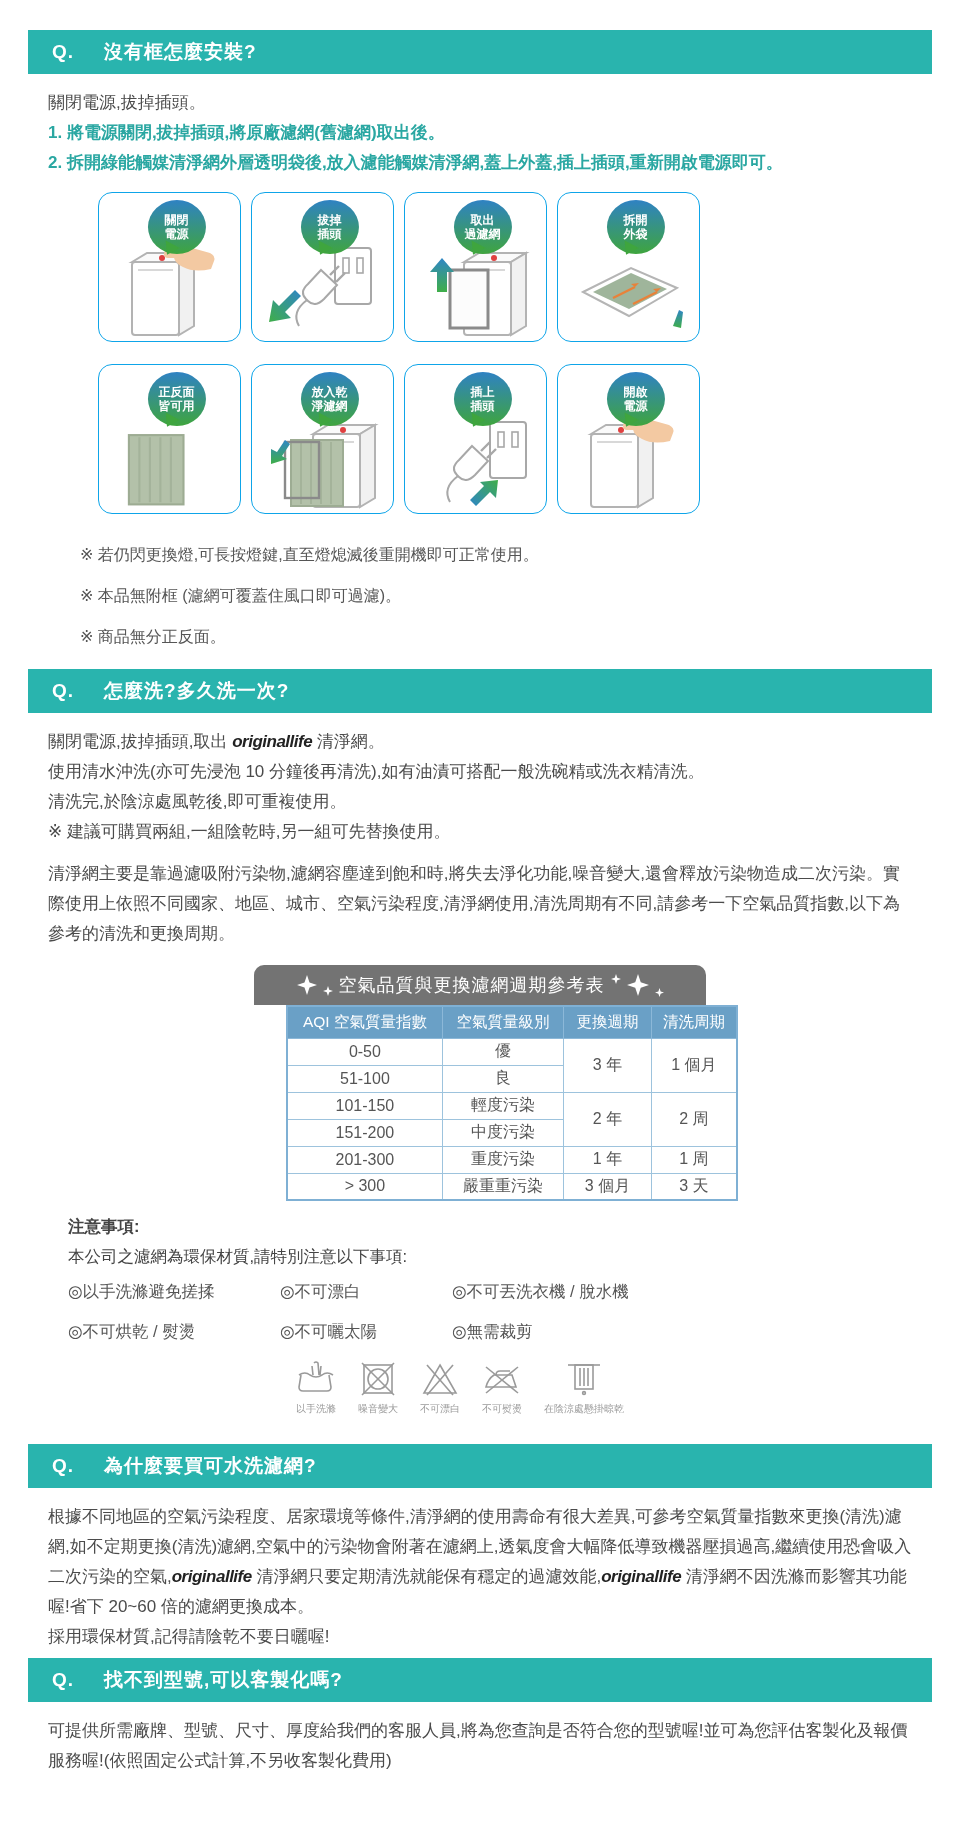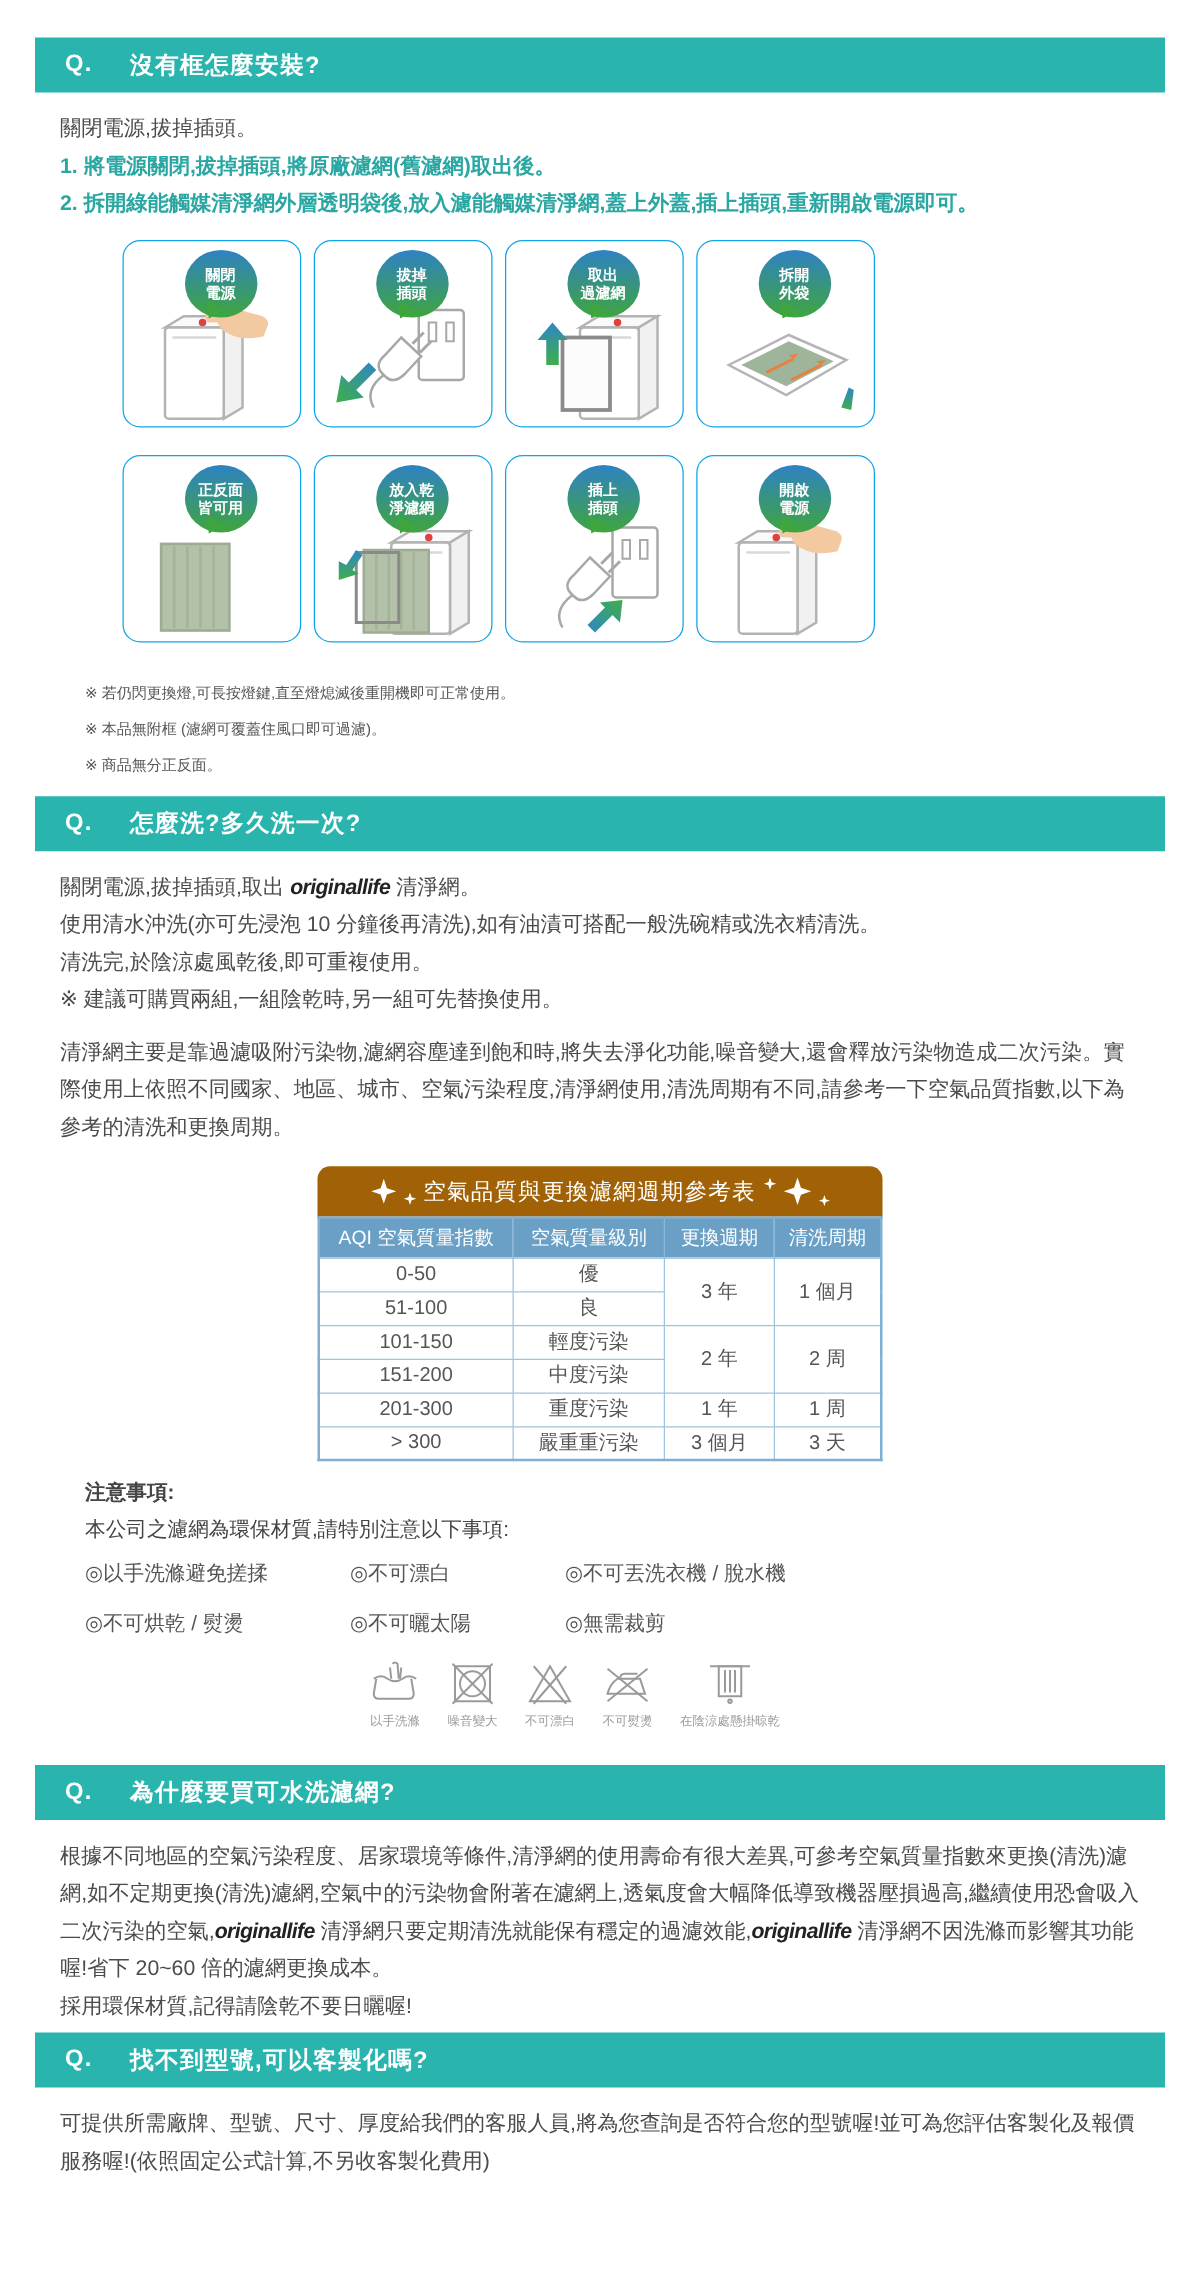--- a/index.html
+++ b/index.html
@@ -16,21 +16,21 @@
     background:#29b4ae; color:#fff; height:44px;
     display:flex; align-items:center; padding:0 24px;
     font-size:19px; font-weight:bold; letter-spacing:1px;
   }
   .qbar .qmark { margin-right:30px; }
 
   
   .sec { padding:14px 20px 6px; }
   p.line { margin:0; font-size:17px; line-height:30px; color:#4b4b4b; }
   p.teal { color:#2aa7a2; font-weight:bold; }
-  p.note { margin:0; font-size:12px; line-height:29px; color:#555; }
+  p.note { margin:12px; font-size:16px; line-height:29px; color:#555; }
   .brand { font-style:italic; font-weight:bold; color:#222; letter-spacing:-0.5px; }
 
   
   .cards { display:grid; grid-template-columns:repeat(4,143px); gap:10px; margin:14px 0 8px 50px; }
   .cards.row2 { margin-top:22px; margin-bottom:24px; }
   .card {
     height:150px; background:#fff; border:1px solid #0ea5e9; border-radius:14px;
     position:relative; overflow:hidden;
   }
   .balloon {
@@ -46,26 +46,26 @@
     border:8px solid transparent; border-top:12px solid #3fa53e;
     transform:rotate(28deg);
   }
   .card svg.illu { position:absolute; bottom:3px; left:50%; transform:translateX(-50%); }
 
   .notes { margin:26px 0 4px 20px; }
 
   
   .aqi-wrap { width:452px; margin:16px auto 10px; }
   .t-title {
-    background:#a16207; color:#fff; border-radius:10px 10px 0 0;
+    background:#737373; color:#fff; border-radius:10px 10px 0 0;
     height:40px; display:flex; align-items:center; justify-content:center;
     font-size:18px; letter-spacing:1px; position:relative; gap:6px;text-align:center;
   }
   .t-title .spark { display:inline-flex; }
-  table.aqi { border-collapse:collapse; width:100%; font-size:16px; border:2px solid #7fb0d4; }
+  table.aqi { border-collapse:collapse; width:100%; font-size:16px; border:2px solid #7fb0d4;margin-left:32px; }
   table.aqi th {
     background:#6aa0c6; color:#fff; font-weight:normal; height:32px;
     border:1px solid #8cb8d8; font-size:15.5px;
   }
   table.aqi td {
     background:#fff; color:#555; text-align:center; height:27px;
     border:1px solid #9dc3dd; padding:1px 4px;
   }
   col.c1{width:156px;} col.c2{width:122px;} col.c3{width:88px;} col.c4{width:86px;}
 

